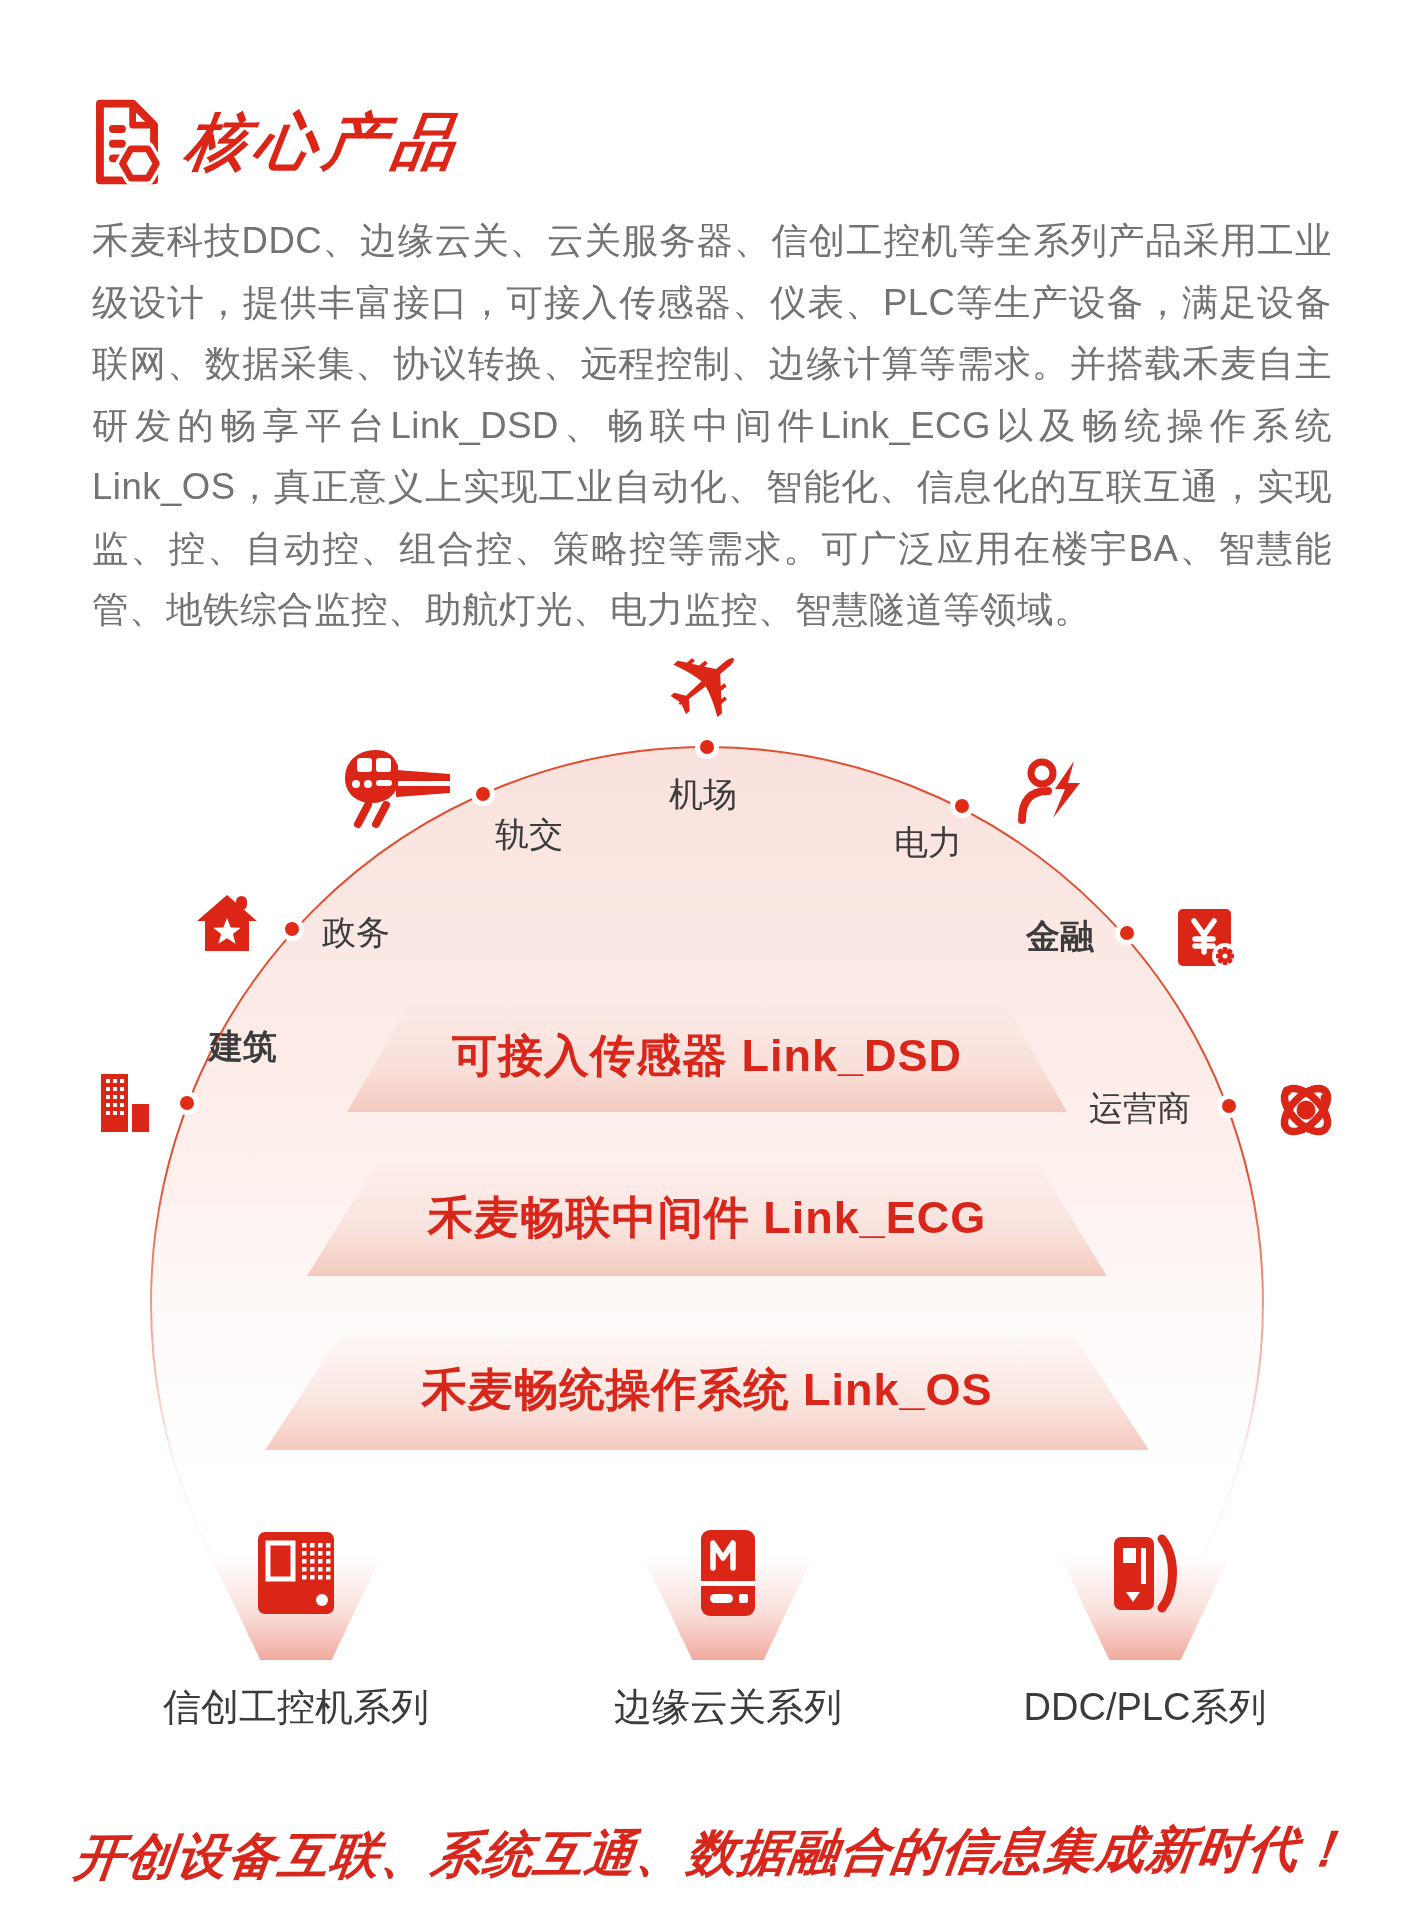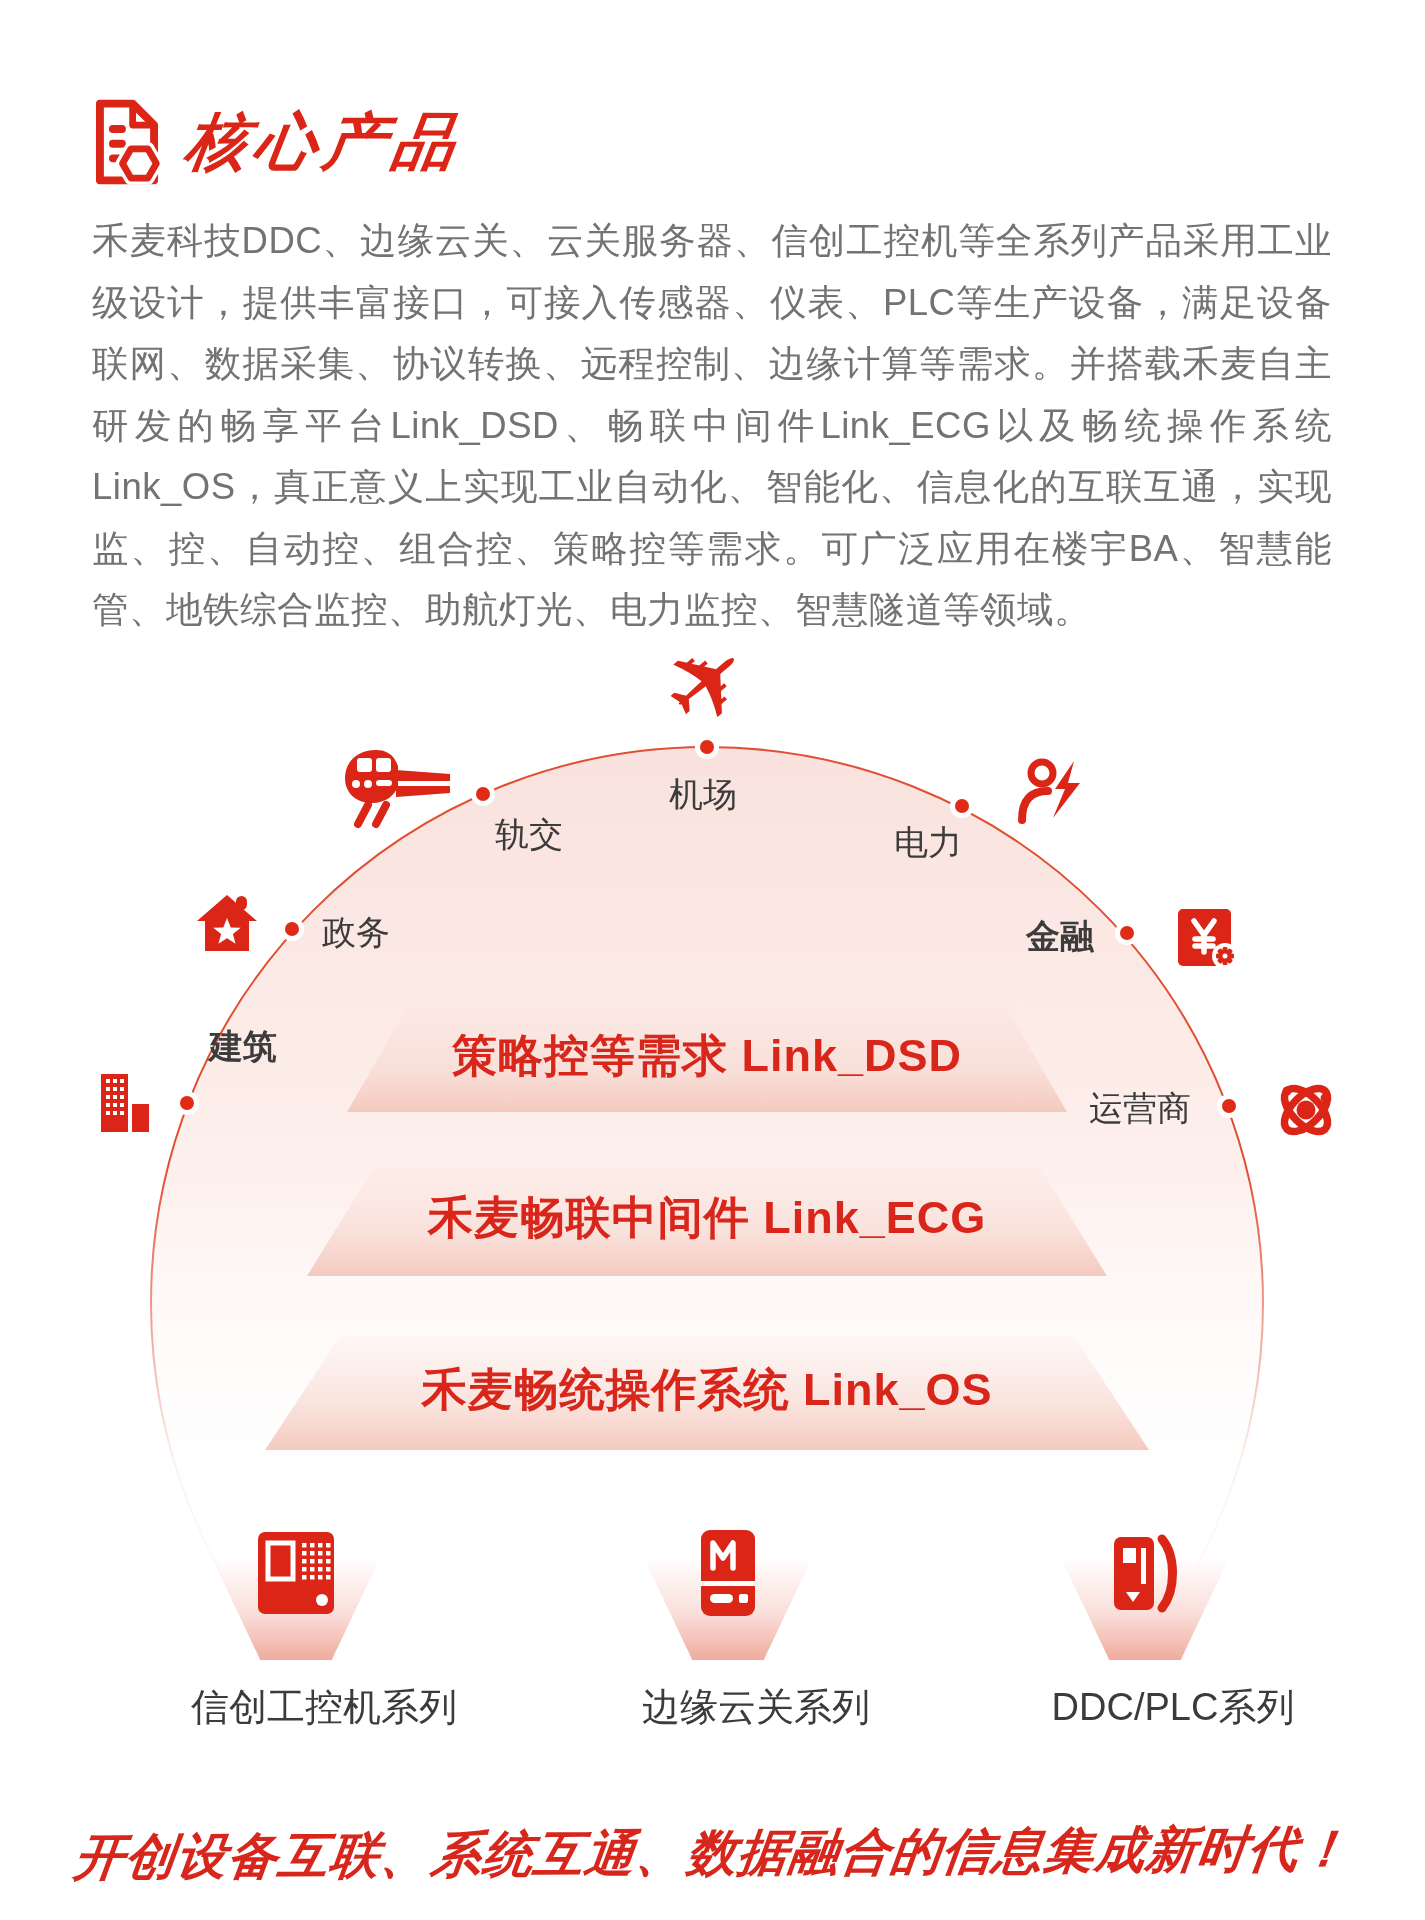--- a/index.html
+++ b/index.html
@@ -67,21 +67,21 @@
   .beam{position:absolute;top:1556px;width:170px;height:104px;z-index:3;
         clip-path:polygon(0 0,100% 0,71% 100%,29% 100%);
         background:linear-gradient(180deg,rgba(247,213,206,0) 0%,rgba(245,197,188,.55) 55%,#f0ab9e 100%);}
   .beam-1{left:211px;} .beam-2{left:643px;} .beam-3{left:1060px;}
   .product-icon{position:absolute;z-index:4;}
   .product-icon svg{width:100%;height:100%;display:block;}
   .pico-1{left:256px;top:1530px;width:80px;height:86px;}
   .pico-2{left:699px;top:1528px;width:58px;height:90px;}
   .pico-3{left:1112px;top:1530px;width:66px;height:86px;}
   .product-label{position:absolute;top:1682px;font-size:38px;color:#3b3b3b;white-space:nowrap;
-                 transform:translateX(-50%);z-index:4;margin-left:28px;}
+                 transform:translateX(-50%);z-index:4;}
   .plab-1{left:296px;} .plab-2{left:728px;} .plab-3{left:1145px;}
 
   
   .slogan{position:absolute;left:0;top:1820px;width:1425px;text-align:center;z-index:4;
           font-size:50px;font-weight:900;font-style:italic;color:#d7261b;letter-spacing:1px;
           transform:skewX(-7deg) rotate(-.4deg);white-space:nowrap;}
 </style>
 </head>
 <body>
 
@@ -208,21 +208,21 @@
         <ellipse cx="34" cy="34" rx="27" ry="14" transform="rotate(-45 34 34)"></ellipse>
       </g>
       <circle cx="34" cy="34" r="9.5" fill="#da2517"></circle>
       <circle cx="15" cy="15" r="4.5" fill="#da2517"></circle>
       <circle cx="53" cy="22" r="4.5" fill="#da2517"></circle>
       <circle cx="30" cy="53" r="4.5" fill="#da2517"></circle>
     </svg>
   </div>
 
   <div class="banner banner-1">
-    <div class="banner-label">策略控等需求 Link_DSD</div>
+    <div class="banner-label">可接入传感器 Link_DSD</div>
   </div>
   <div class="banner banner-2">
     <div class="banner-label">禾麦畅联中间件 Link_ECG</div>
   </div>
   <div class="banner banner-3">
     <div class="banner-label">禾麦畅统操作系统 Link_OS</div>
   </div>
 
   <div class="beam beam-1"></div>
   <div class="beam beam-2"></div>

